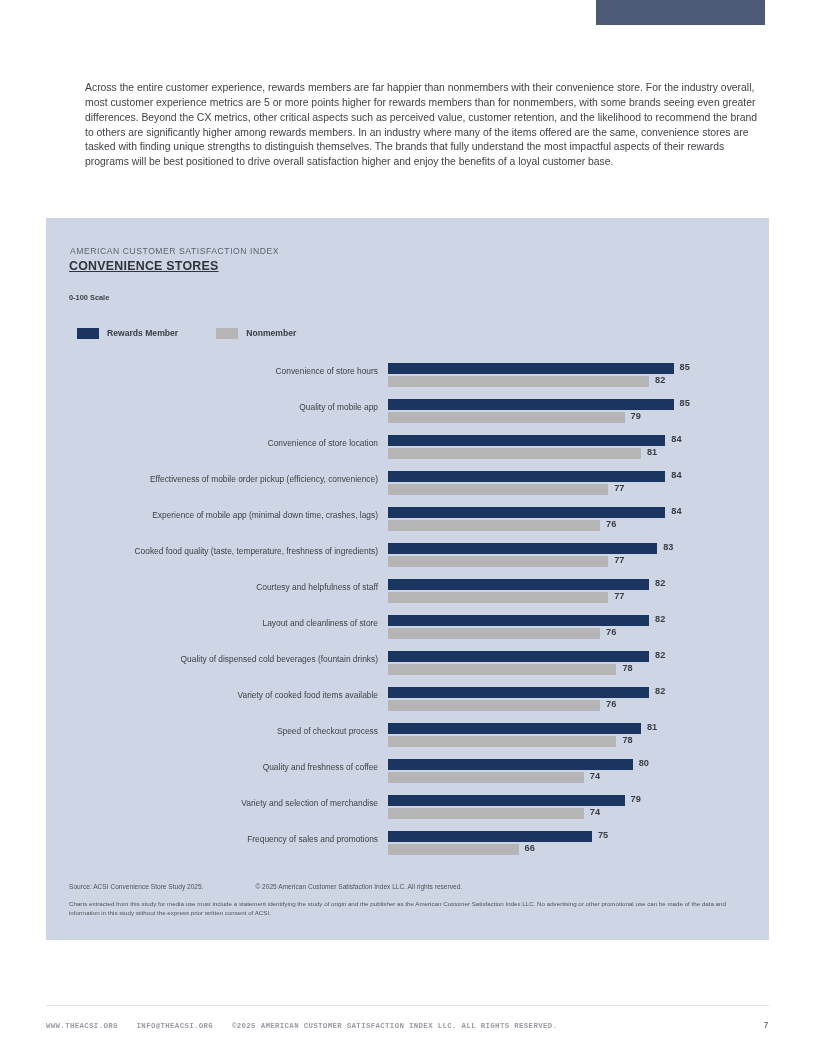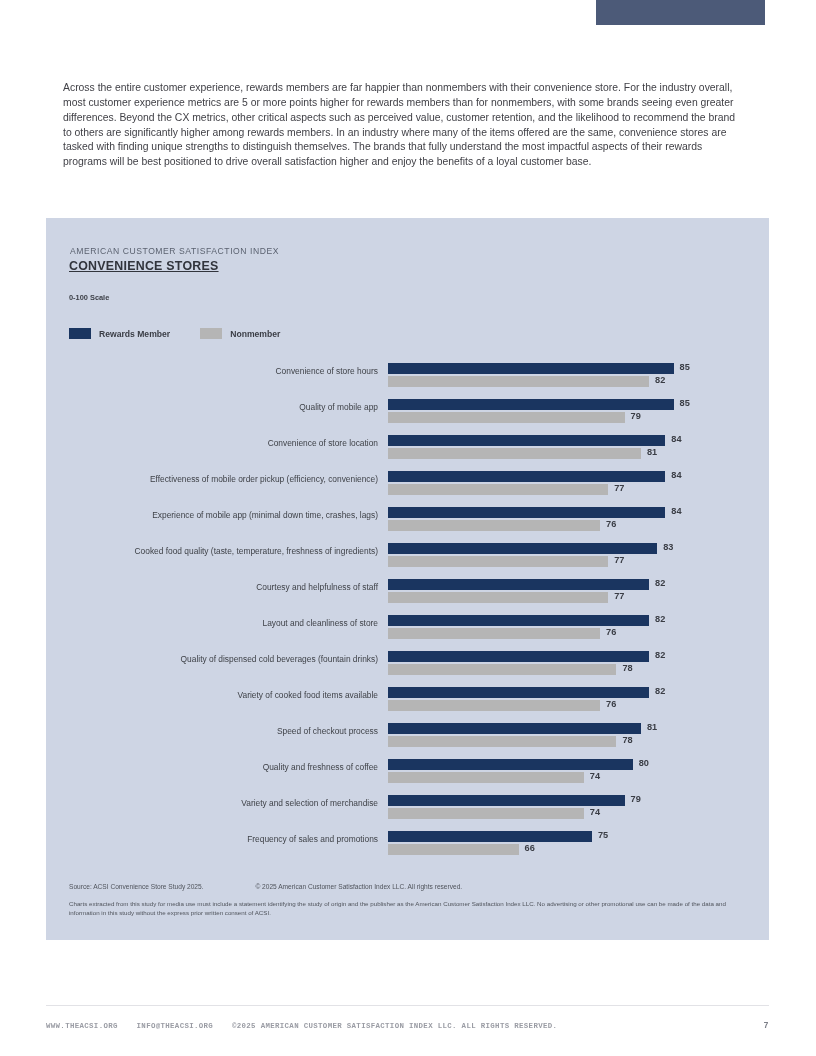--- a/index.html
+++ b/index.html
@@ -9,21 +9,21 @@
     font-family:"Liberation Sans", sans-serif;
     color:#3c3c42;
     position:relative;
     overflow:hidden;
   }
   .top-block{
     position:absolute;left:596px;top:0;width:169px;height:25px;
     background:#4c5a78;
   }
   .intro{
-    position:absolute;left:63px;top:71px;width:675px;
+    position:absolute;left:85px;top:71px;width:675px;
     font-size:10.4px;line-height:14.7px;color:#3f3f45;
     text-align:left;
   }
   .chart-panel{
     position:absolute;left:46px;top:218px;width:723px;height:722px;
     background:#ced5e4;
   }
   .ch-eyebrow{
     position:absolute;left:24px;top:28px;
     font-size:8.6px;letter-spacing:.55px;color:#5b6270;
@@ -37,21 +37,21 @@
     font-size:11.6px;color:#4a4d55;
   }
   .ch-scale{
     position:absolute;left:23px;top:75px;
     font-size:7.4px;font-weight:bold;color:#3d4048;
   }
   .legend{
     position:absolute;left:23px;top:110px;
     display:flex;align-items:center;
   }
-  .legend-item{display:flex;align-items:center;margin-right:30px;}
+  .legend-item{display:flex;margin-right:30px;margin-left:8px;}
   .sw{width:22px;height:11px;margin-right:8px;display:inline-block;}
   .legend-label{font-size:8.6px;font-weight:bold;color:#3a3d45;}
 
   .plot{position:absolute;left:0;top:140px;width:723px;}
   .row{position:relative;height:36px;}
   .row-label{
     position:absolute;right:391px;top:8px;width:330px;
     text-align:right;font-size:8.4px;color:#3f4248;line-height:11px;
   }
   .bars{position:absolute;left:342px;top:5px;}

